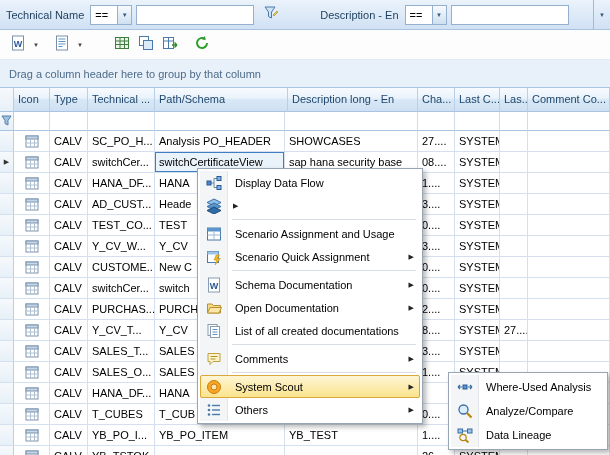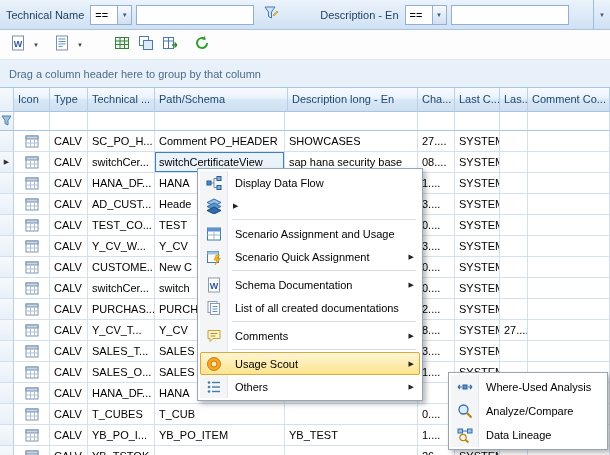--- a/index.html
+++ b/index.html
@@ -197,21 +197,21 @@
           <svg width="14" height="13" viewBox="0 0 14 13">
             <rect x="1" y="1" width="12" height="11" fill="#fff" stroke="#7d93ab"></rect>
             <rect x="1" y="1" width="12" height="3" fill="#c3d6ea" stroke="#7d93ab"></rect>
             <line x1="5.5" y1="4" x2="5.5" y2="12" stroke="#aebfd2"></line>
             <line x1="9.5" y1="4" x2="9.5" y2="12" stroke="#aebfd2"></line>
             <line x1="1" y1="8" x2="13" y2="8" stroke="#aebfd2"></line>
           </svg>
         </div>
         <div class="cell" style="width:38px">CALV</div>
         <div class="cell" style="width:67px">SC_PO_H...</div>
-        <div class="cell" style="width:130px">Comment PO_HEADER</div>
+        <div class="cell" style="width:130px">Analysis PO_HEADER</div>
         <div class="cell" style="width:133px">SHOWCASES</div>
         <div class="cell" style="width:37px">27....</div>
         <div class="cell" style="width:45px">SYSTEM</div>
         <div class="cell" style="width:28px"></div>
         <div class="cell" style="flex:1 1 auto"></div>
       </div>
       <div class="grid-row sel">
         <div class="cell ind" style="width:14px">
           <span class="rowarrow">▶</span>
         </div>
@@ -563,20 +563,30 @@
     </div>
     <div class="menu-sep"></div>
     <div class="menu-item">
       <span class="menu-icon">
         <svg width="16" height="16" viewBox="0 0 16 16">
           <rect x="2.5" y="1" width="11" height="14" fill="#fff" stroke="#8a9cb0"></rect>
           <text x="8" y="11.5" font-size="9" font-weight="bold" fill="#2b5797" text-anchor="middle">W</text>
         </svg>
       </span>
       <span class="menu-label">Schema Documentation</span>
+      <span class="menu-arrow">▶</span>
+    </div>
+    <div class="menu-item">
+      <span class="menu-icon">
+        <svg width="16" height="16" viewBox="0 0 16 16">
+          <path d="M1.5 4 H6 L7.5 5.5 H14.5 V13 H1.5 Z" fill="#f7d98a" stroke="#b8912e"></path>
+          <path d="M1.5 13 L4 7.5 H15.5 L13 13 Z" fill="#fbe6a8" stroke="#b8912e"></path>
+        </svg>
+      </span>
+      <span class="menu-label">Open Documentation</span>
       <span class="menu-arrow">▶</span>
     </div>
     <div class="menu-item">
       <span class="menu-icon">
         <svg width="16" height="16" viewBox="0 0 16 16">
           <rect x="2" y="1.5" width="9" height="11" fill="#fff" stroke="#8a9cb0"></rect>
           <rect x="4.5" y="3.5" width="9" height="11" fill="#fff" stroke="#8a9cb0"></rect>
           <line x1="6.5" y1="6.5" x2="11.5" y2="6.5" stroke="#5a91c8"></line>
           <line x1="6.5" y1="9" x2="11.5" y2="9" stroke="#5a91c8"></line>
           <line x1="6.5" y1="11.5" x2="11.5" y2="11.5" stroke="#5a91c8"></line>
@@ -597,21 +607,21 @@
       <span class="menu-arrow">▶</span>
     </div>
     <div class="menu-sep"></div>
     <div class="menu-item highlight">
       <span class="menu-icon">
         <svg width="16" height="16" viewBox="0 0 16 16">
           <circle cx="8" cy="8" r="6.5" fill="#f5a623" stroke="#c87d10"></circle>
           <circle cx="8" cy="8" r="3" fill="#fde2ae" stroke="#c87d10"></circle>
         </svg>
       </span>
-      <span class="menu-label">Usage Scout</span>
+      <span class="menu-label">System Scout</span>
       <span class="menu-arrow">▶</span>
     </div>
     <div class="menu-item">
       <span class="menu-icon">
         <svg width="16" height="16" viewBox="0 0 16 16">
           <circle cx="3" cy="3.5" r="1.3" fill="#4a7aaa"></circle>
           <circle cx="3" cy="8" r="1.3" fill="#4a7aaa"></circle>
           <circle cx="3" cy="12.5" r="1.3" fill="#4a7aaa"></circle>
           <line x1="6" y1="3.5" x2="14" y2="3.5" stroke="#4a7aaa" stroke-width="1.4"></line>
           <line x1="6" y1="8" x2="14" y2="8" stroke="#4a7aaa" stroke-width="1.4"></line>

